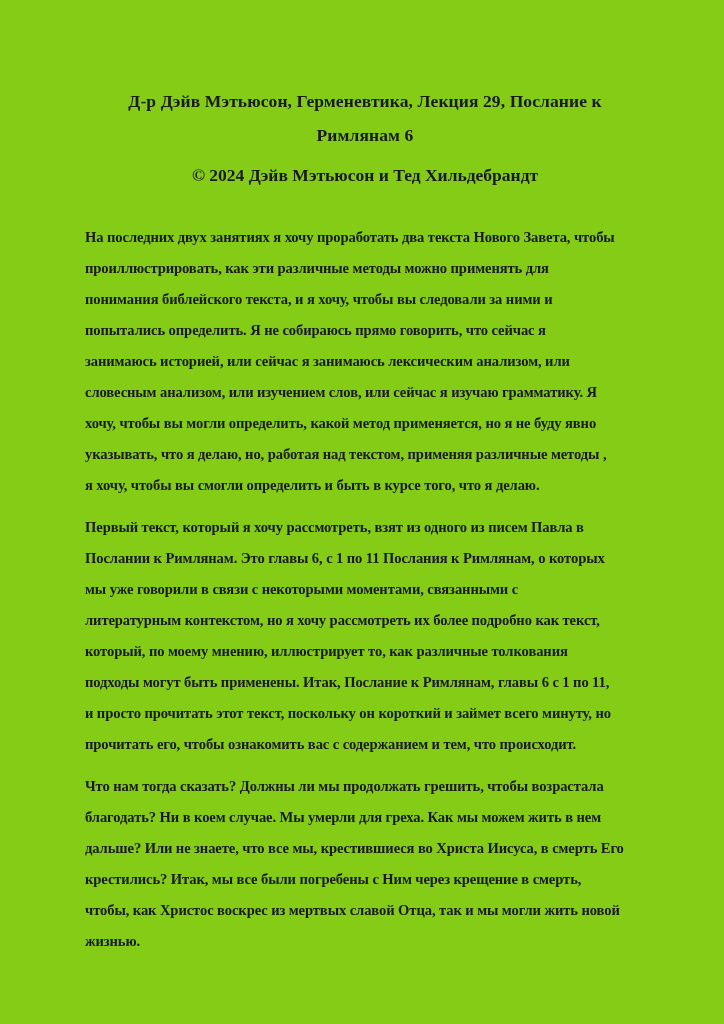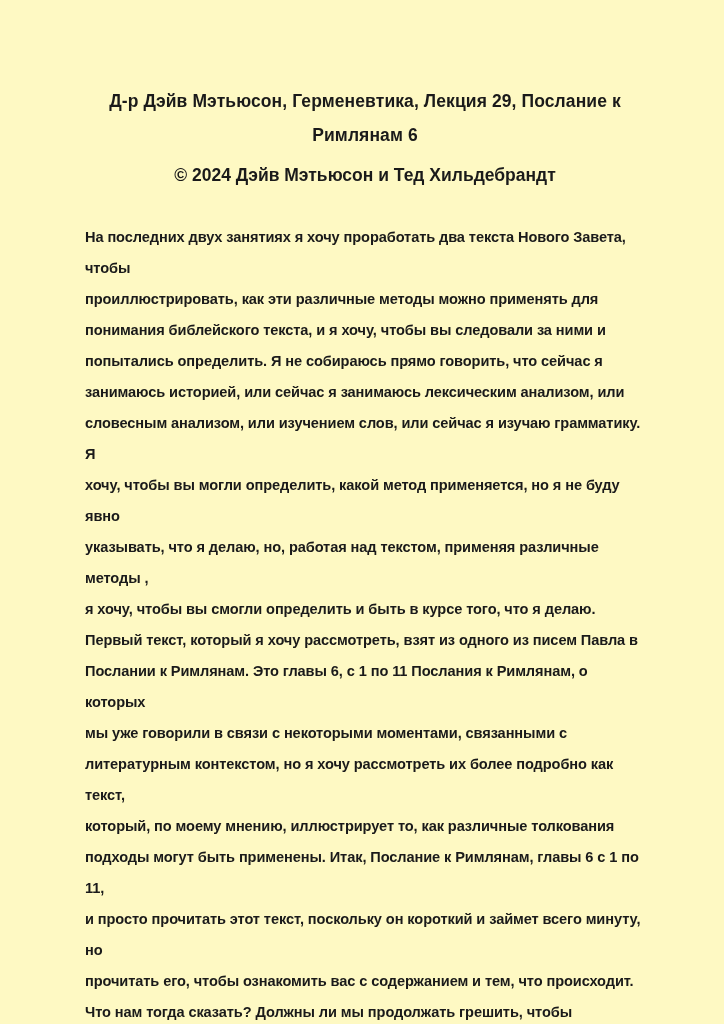--- a/index.html
+++ b/index.html
@@ -43,27 +43,27 @@
     font-weight: 600;
     line-height: 31px;
     white-space: pre-line;
     letter-spacing: -0.1px;
     text-align: left;
   }
   .para-first {
     margin-top: 30px;
   }
   .para + .para {
-    margin-top: 0;
+    margin-top: 11px;
   }
 </style>
 </head>
 <body>
 
-<div class="doc" style="background: #fef9c3; color: rgb(26, 26, 26);">
+<div class="doc" style="background: #84cc16; color: rgb(26, 26, 26); font-family: Liberation Serif, serif;">
   <h1 class="doc-title">Д-р Дэйв Мэтьюсон, Герменевтика, Лекция 29, Послание к
 Римлянам 6</h1>
   <div class="doc-copyright">© 2024 Дэйв Мэтьюсон и Тед Хильдебрандт</div>
   <p class="para para-first">На последних двух занятиях я хочу проработать два текста Нового Завета, чтобы
 проиллюстрировать, как эти различные методы можно применять для
 понимания библейского текста, и я хочу, чтобы вы следовали за ними и
 попытались определить. Я не собираюсь прямо говорить, что сейчас я
 занимаюсь историей, или сейчас я занимаюсь лексическим анализом, или
 словесным анализом, или изучением слов, или сейчас я изучаю грамматику. Я
 хочу, чтобы вы могли определить, какой метод применяется, но я не буду явно

